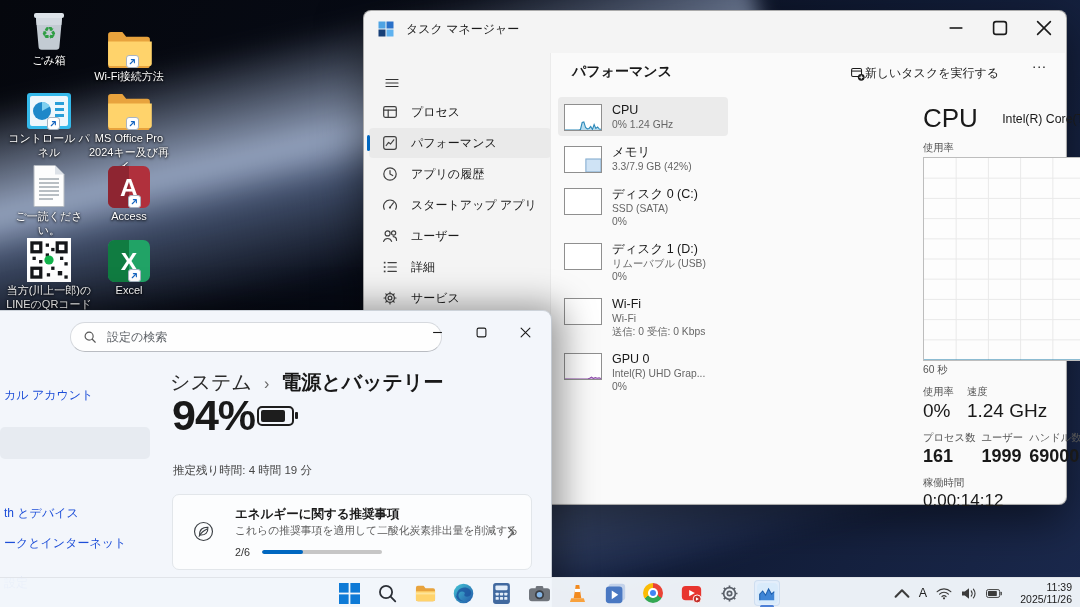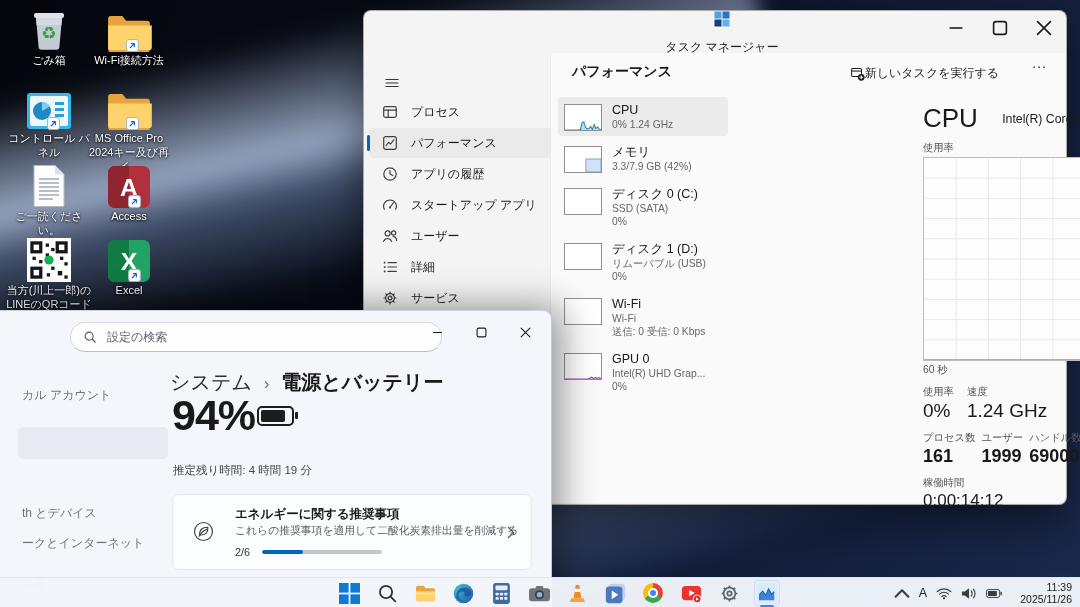--- a/index.html
+++ b/index.html
@@ -24,21 +24,21 @@
   
   .ic{display:inline-flex;align-items:center;justify-content:center;}
   .ic svg{display:block;}
   
   .win-controls{display:flex;position:absolute;right:0;top:0;}
   .win-btn{width:44px;height:34px;display:flex;align-items:center;justify-content:center;}
   .win-btn svg{width:11px;height:11px;}
   
   .tm-window{position:absolute;left:363px;top:10px;width:704px;height:495px;z-index:2;background:#f4f4f4;
     border-radius:8px;border:1px solid rgba(0,0,0,.3);box-shadow:0 16px 45px rgba(0,0,0,.5);}
-  .tm-titlebar{position:relative;height:36px;display:flex;align-items:center;padding-left:14px;gap:12px;flex-direction:column;}
+  .tm-titlebar{position:relative;height:36px;display:flex;align-items:center;padding-left:14px;gap:12px;}
   .tm-titlebar .ic svg{width:16px;height:16px;}
   .tm-title{font-size:12px;color:#1b1b1b;}
   .tm-hamburger{position:absolute;left:16px;top:60px;width:24px;height:24px;display:flex;align-items:center;justify-content:center;border-radius:4px;}
   .tm-hamburger svg{width:16px;height:16px;}
   .tm-nav{position:absolute;left:5px;top:86px;width:182px;}
   .tm-nav-item{position:relative;height:30px;display:flex;align-items:center;gap:13px;padding-left:13px;border-radius:4px;margin-bottom:1px;}
   .tm-nav-item .ic svg{width:16px;height:16px;}
   .tm-nav-label{font-size:12px;color:#1b1b1b;white-space:nowrap;}
   .tm-nav-item.sel{background:#eaeaea;}
   .sel-bar{position:absolute;left:-2px;top:7px;width:3px;height:16px;border-radius:2px;background:#0067c0;}
@@ -80,21 +80,21 @@
     box-shadow:10px -4px 35px rgba(0,0,0,.4);}
   .set-search{position:absolute;left:70px;top:11px;width:372px;height:30px;background:#fefefe;border:1px solid #d6d9de;
     border-bottom-color:#b9bcc2;border-radius:15px;display:flex;align-items:center;padding:0 12px;gap:8px;}
   .set-search .ic svg{width:14px;height:14px;}
   .set-search-input{border:none;outline:none;background:transparent;font-size:12px;color:#333;width:100%;
     font-family:"Liberation Sans","DejaVu Sans",sans-serif;}
   .set-search-input::placeholder{color:#5f6368;opacity:1;}
   .set-controls{right:4px;top:4px;}
   #set-sidebar{position:absolute;left:0;top:0;width:152px;height:100%;}
   .set-side-item{position:absolute;left:0;width:150px;height:32px;display:flex;align-items:center;padding-left:4px;
-    font-size:12px;color:#737373;border-radius:5px;white-space:nowrap;overflow:hidden;margin-left:18px;}
+    font-size:12px;color:#1d4ed8;border-radius:5px;white-space:nowrap;overflow:hidden;}
   .set-side-item.sel{background:#e7ebf1;}
   .set-main{position:absolute;left:152px;top:0;right:0;bottom:0;}
   .breadcrumb{position:absolute;left:18px;top:42px;display:flex;align-items:baseline;gap:12px;margin-top:16px;}
   .bc-sec{font-size:20px;color:#2b2b2b;}
   .bc-sep{font-size:16px;color:#6a6a6a;}
   .bc-page{font-size:20px;font-weight:700;color:#191919;}
   .battery-row{position:absolute;left:20px;top:80px;display:flex;align-items:center;gap:2px;}
   .battery-pct{font-size:43px;font-weight:600;color:#191919;letter-spacing:-1px;}
   .battery-icon-big{position:relative;width:37px;height:20px;border:2.4px solid #1d1d1d;border-radius:5px;display:inline-block;}
   .batt-fill{position:absolute;left:2px;top:2px;bottom:2px;width:24px;background:#1d1d1d;border-radius:2px;}
@@ -141,21 +141,21 @@
       <div class="desk-ic">
         <svg width="38" height="44" viewBox="0 0 38 44">
           <rect x="4" y="5" width="30" height="5" rx="2" fill="#dde3e9"></rect>
           <path d="M6 10 h26 l-2.6 29 a3 3 0 0 1 -3 2.8 H11.6 a3 3 0 0 1 -3 -2.8 z" fill="#c3cbd3"></path>
           <path d="M6 10 h26 l-.6 7 H6.6z" fill="#d2d9e0"></path>
           <text x="19" y="31" font-size="17" text-anchor="middle" fill="#2f9e44">♻</text>
         </svg>
       </div>
       <div class="desk-label">ごみ箱</div>
     </div>
-    <div class="desk-icon" style="left: 86px; top: 4px;">
+    <div class="desk-icon" style="left: 86px; top: 20px;">
       <div class="desk-ic">
         <svg width="46" height="38" viewBox="0 0 48 40">
           <path d="M2 5 a3 3 0 0 1 3 -3 h12 l4 5 h22 a3 3 0 0 1 3 3 v27 a3 3 0 0 1 -3 3 H5 a3 3 0 0 1 -3 -3z" fill="#e8a33d"></path>
           <path d="M2 12 h46 v23 a3 3 0 0 1 -3 3 H5 a3 3 0 0 1 -3 -3z" fill="#ffd36b"></path>
         </svg>
         <span class="shortcut-badge">
           <svg viewBox="0 0 12 12">
             <path d="M3 9 L8.5 3.5 M4.5 3.5 h4 v4" stroke="#1565c0" stroke-width="1.5" fill="none" stroke-linecap="round" stroke-linejoin="round"></path>
           </svg>
         </span>

